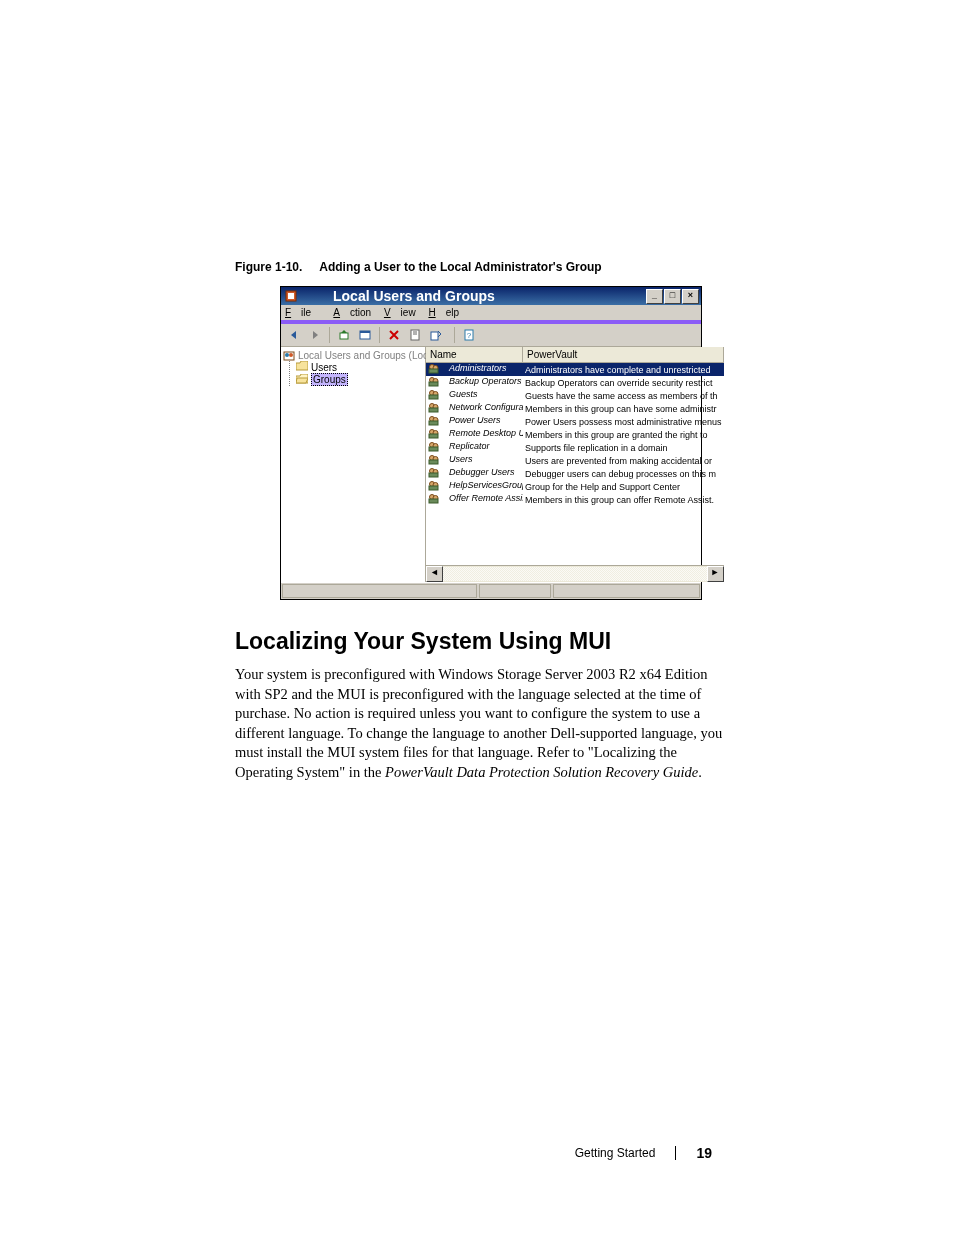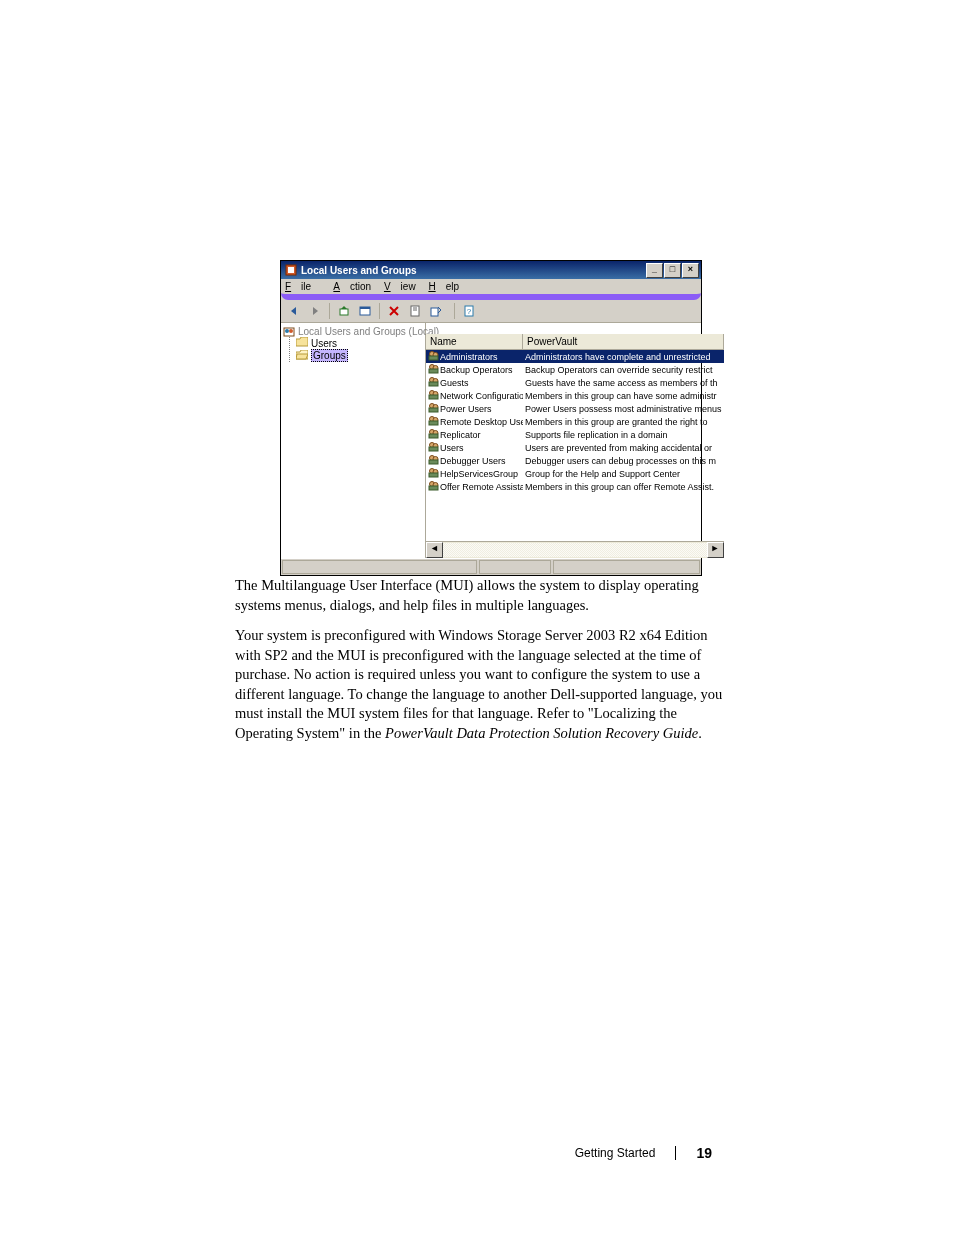--- a/index.html
+++ b/index.html
@@ -37,34 +37,33 @@
     background: linear-gradient(#0a246a, #3a6ea5);
     color: #fff;
     height: 18px;
     padding: 0 2px 0 4px;
     font-weight: bold;
   }
   .titlebar .tb-icon {
     width: 12px; height: 12px; margin-right: 4px;
     display: inline-flex; align-items:center; justify-content:center;
   }
-  .titlebar .title-text { flex: 1; font-size: 10px; }
+  .titlebar .title-text { flex: 1; font-size: 14px; margin-left: 32px; }
   .sysbtns { display: flex; gap: 0; }
   .sysbtn {
     width: 15px; height: 13px;
     background: #d4d0c8; border: 1px solid #fff;
     border-right-color: #404040; border-bottom-color:#404040;
     margin-left: 1px; font-size: 9px; line-height: 11px;
     text-align: center; color:#000; font-family: Arial;
   }
   .menubar {
     background: #d4d0c8;
     padding: 2px 4px;
-    border-bottom: 6px solid #8b5cf6;
-    border-radius: 7px;
+    border-bottom: 4px solid #8b5cf6;
   }
   .menubar span { margin-right: 10px; text-decoration: underline; text-decoration-color: transparent;}
   .menubar .ul { text-decoration: underline; }
   .toolbar {
     background: #d4d0c8;
     padding: 2px 4px;
     display: flex; align-items: center; gap: 3px;
     border-bottom: 1px solid #aca899;
   }
   .tbtn {
@@ -82,34 +81,34 @@
     width: 145px;
     border-right: 1px solid #aca899;
     background: #fff;
     padding: 2px;
     box-sizing: border-box;
   }
   .tree-row { display:flex; align-items:center; gap:3px; white-space:nowrap;}
   .tree-children { margin-left: 14px; }
   .dotted { border-left: 1px dotted #808080; padding-left:6px; margin-left:6px;}
   .node-icon { width:12px; height:12px; display:inline-block; }
-  .listpane { flex:1; display:flex; flex-direction:column;margin-top:11px; }
+  .listpane { flex:1; display:flex; flex-direction:column; }
   .list-header { display:flex; background:#ece9d8; border-bottom:1px solid #aca899;}
   .col {
     padding: 2px 4px;
     border-right: 1px solid #aca899;
     box-sizing: border-box;
     font-size: 10px;
   }
   .col-name { width: 97px; }
   .col-desc { flex:1; }
   .list-body { flex:1; overflow:hidden; }
   .list-row { display:flex; align-items:center; height:13px; }
   .cell { padding: 0 2px; box-sizing:border-box; white-space:nowrap; overflow:hidden; font-size: 9px;}
-  .cell-name { width: 97px; display:flex; align-items:center; gap:1px; }
+  .cell-name { width: 97px; display:flex; gap:10px;font-style:italic; }
   .cell-desc { flex: 1; }
   .list-row.selected { background:#0a246a; color:#fff; }
   .scroll-x {
     height: 16px; background:#ece9d8; border-top:1px solid #aca899;
     display:flex; align-items:center;
   }
   .sb-btn { width:15px; height:14px; background:#d4d0c8; border:1px solid #fff;
     border-right-color:#404040; border-bottom-color:#404040; text-align:center; font-size:9px;}
   .sb-track { flex:1; background: repeating-conic-gradient(#ece9d8 0% 25%, #fff 0% 50%) 50% / 2px 2px; height:14px;}
   .statusbar { height:16px; background:#d4d0c8; border-top:1px solid #fff; display:flex;}
@@ -137,20 +136,24 @@
   }
   .footer .divider { width:1px; height:14px; background:#000;}
   .footer .pagenum { font-weight:bold; font-size:14px;}
   .gray { color:#808080; }
 </style>
 </head>
 <body>
 
 <div class="page">
 
+  <div class="figure-caption">
+    <span class="fig-num">Figure 1-10.</span>
+    <span>Adding a User to the Local Administrator's Group</span>
+  </div>
 
   <div class="mmc" style="margin-left:45px;">
     <div class="titlebar">
       <span class="tb-icon">
         <svg width="12" height="12">
             <rect x="1" y="1" width="10" height="10" fill="#d05a2a" stroke="#7a2a00"></rect>
             <rect x="3" y="3" width="6" height="6" fill="#fff"></rect>
           </svg>
       </span>
       <span class="title-text">Local Users and Groups</span>
@@ -383,22 +386,22 @@
       </div>
     </div>
 
     <div class="statusbar">
       <div class="pane a"></div>
         <div class="pane b"></div>
         <div class="pane c"></div>
     </div>
   </div>
 
-
-  <p class="body">The Multilanguage User Interface (MUI) allows the system to display operating systems menus, dialogs, and help files in multiple languages.</p>
+  <h2 class="section">Localizing Your System Using MUI</h2>
+
 
   <p class="body">
     <span>Your system is preconfigured with Windows Storage Server 2003 R2 x64 Edition with SP2 and the MUI is preconfigured with the language selected at the time of purchase. No action is required unless you want to configure the system to use a different language. To change the language to another Dell-supported language, you must install the MUI system files for that language. Refer to "Localizing the Operating System" in the </span><span class="italic">PowerVault Data Protection Solution Recovery Guide</span><span>.</span>
   </p>
 
   <div class="footer">
     <span>Getting Started</span>
     <span class="divider"></span>
     <span class="pagenum">19</span>
   </div>

